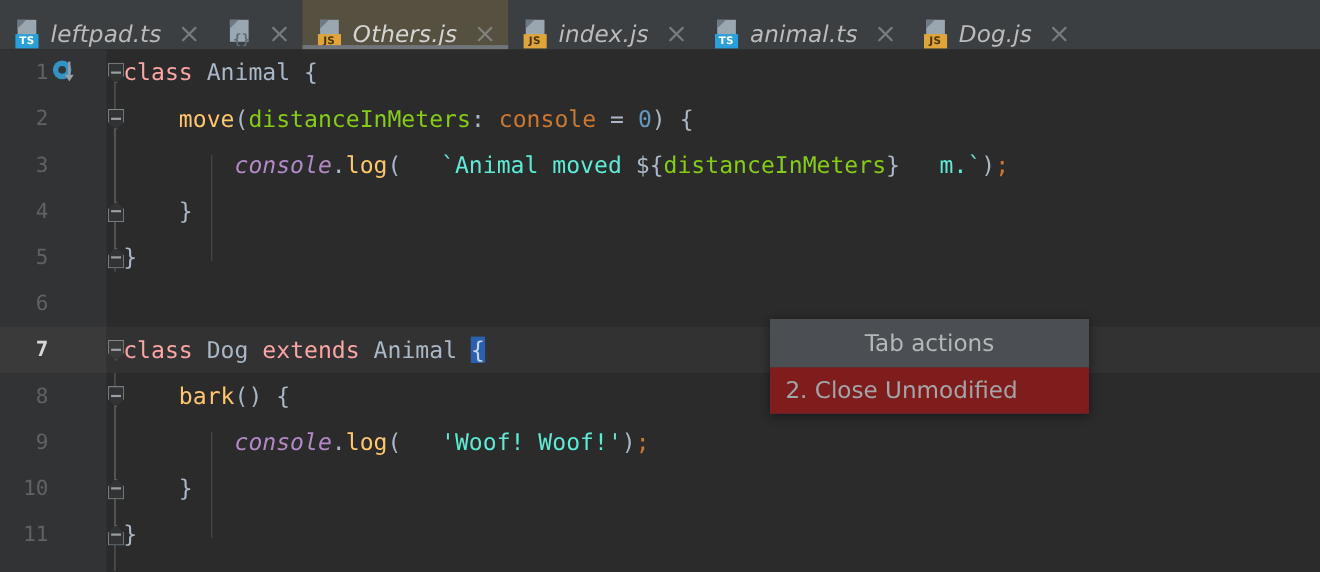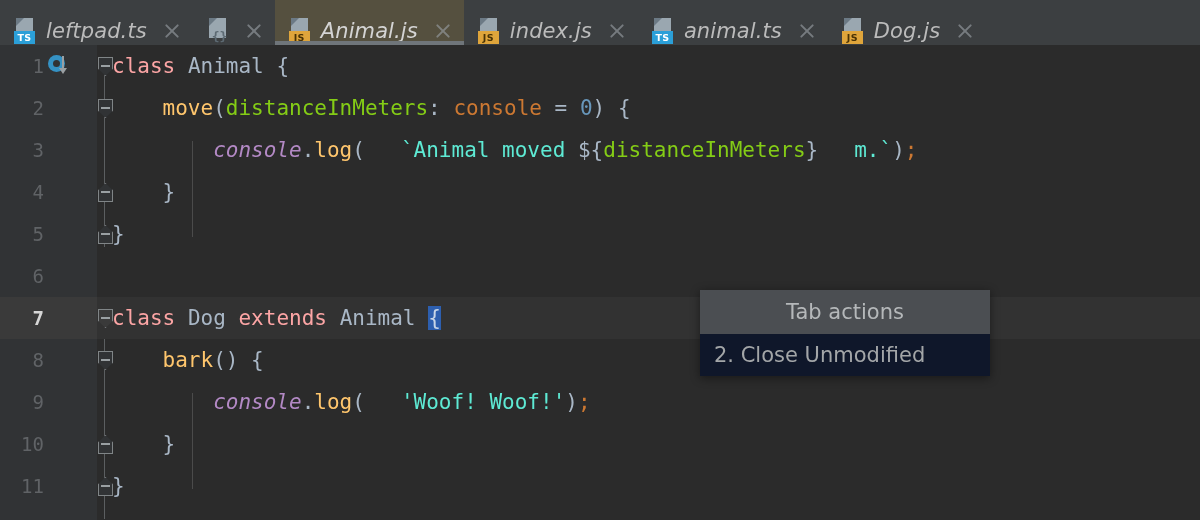--- a/index.html
+++ b/index.html
@@ -187,21 +187,21 @@
     z-index: 40;
   }
   .popup-title {
     height: 44px; line-height: 44px; text-align: center;
     background: #4b4e52; color: #b5b8ba; font-size: 21px;
   }
   .popup-item {
     height: 42px; line-height: 42px;
     padding-left: 14px;
     font-size: 21px; color: #a3a6a8;
-    background: #0f172a;
+    background: #7f1d1d;
   }
   .popup-item.selected { background: #2c6ad1; color: #ffffff; }
 </style>
 </head>
 <body>
 
 <div id="app">
 
   <div class="tabbar">
 
@@ -223,21 +223,21 @@
       </span>
       <span class="tab-close"></span>
     </div>
 
     <div class="tab active">
       <span class="ficon js">
         <span class="page"></span>
           <span class="fold"></span>
         <span class="badge">JS</span>
       </span>
-      <span class="tab-label">Animal.js</span>
+      <span class="tab-label">Others.js</span>
       <span class="tab-close"></span>
       <span class="tab-underline"></span>
     </div>
 
     <div class="tab">
       <span class="ficon js">
         <span class="page"></span>
           <span class="fold"></span>
         <span class="badge">JS</span>
       </span>

